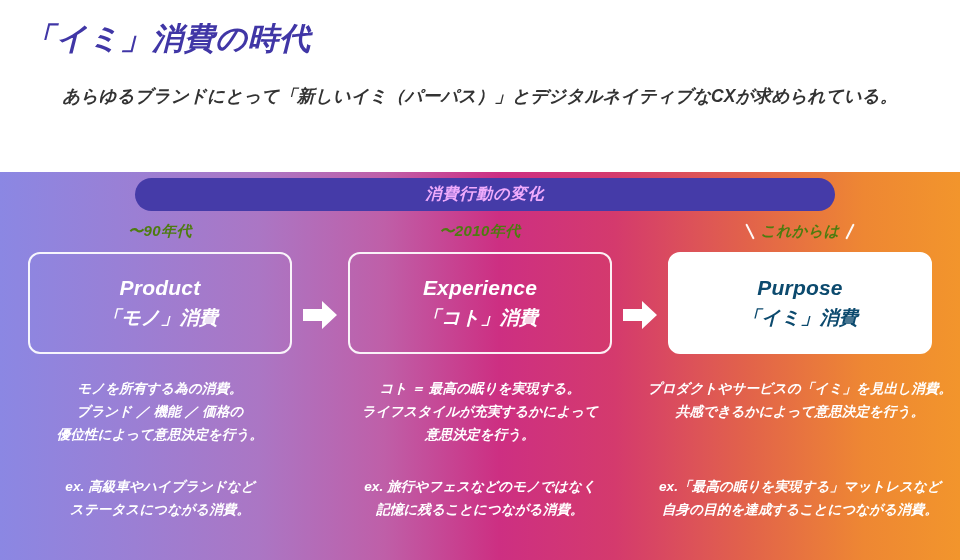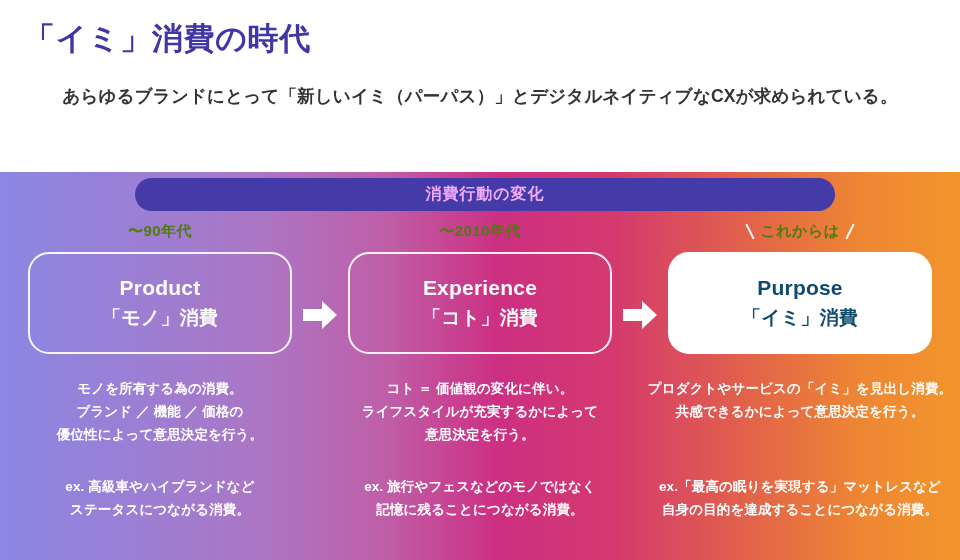--- a/index.html
+++ b/index.html
@@ -2,21 +2,21 @@
 <html lang="ja"><head>
 <meta charset="utf-8">
 <style>
   html,body{margin:0;padding:0;}
   body{
     width:960px;height:560px;overflow:hidden;
     background:#ffffff;
     font-family:"Liberation Sans","DejaVu Sans",sans-serif;
     -webkit-font-smoothing:antialiased;
   }
-  #slide{position:relative;width:960px;height:560px;background:#fff;}
+  #slide{position:relative;width:960px;height:560px;background:#fff;font-style:italic;}
 
   
   .header{position:absolute;left:0;top:0;width:960px;height:172px;background:#fff;}
   .title{
     position:absolute;left:24px;top:18px;
     font-size:31px;font-weight:bold;color:#4036a6;
     letter-spacing:.02em;white-space:nowrap;
   }
   .subtitle{
     position:absolute;left:0;top:80px;width:960px;
@@ -68,21 +68,21 @@
   .slash{
     display:inline-block;width:2px;height:17px;background:#ffffff;
     border-radius:1px;opacity:.95;
   }
   .slash.l{transform:rotate(-27deg);}
   .slash.r{transform:rotate(27deg);}
 
   
   .card{
     position:absolute;top:80px;left:28px;width:264px;height:102px;
-    border-radius:21px;box-sizing:border-box;
+    border-radius:12px;box-sizing:border-box;
     display:flex;flex-direction:column;align-items:center;justify-content:center;
   }
   .card.outline{border:2px solid rgba(255,255,255,.92);background:transparent;}
   .card.solid{background:#ffffff;border:2px solid #ffffff;}
   .card-en{font-size:21px;font-weight:bold;letter-spacing:.01em;line-height:1.25;}
   .card-jp{font-size:19px;font-weight:bold;letter-spacing:.01em;line-height:1.35;margin-top:4px;}
   .card.outline .card-en,.card.outline .card-jp{color:#ffffff;}
   .card.solid .card-en,.card.solid .card-jp{color:#0c4a6e;}
 
   
@@ -146,21 +146,21 @@
 
     <div class="col c2">
       <div class="era">
         <span>〜2010年代</span>
       </div>
       <div class="card outline">
         <div class="card-en">Experience</div>
         <div class="card-jp">「コト」消費</div>
       </div>
       <div class="desc">
-        <span>コト ＝ 価値観の変化に伴い。</span>
+        <span>コト ＝ 最高の眠りを実現する。</span>
         <span>ライフスタイルが充実するかによって</span>
         <span>意思決定を行う。</span>
       </div>
       <div class="ex">
         <span>ex. 旅行やフェスなどのモノではなく</span>
         <span>記憶に残ることにつながる消費。</span>
       </div>
     </div>
 
     <div class="col c3">

